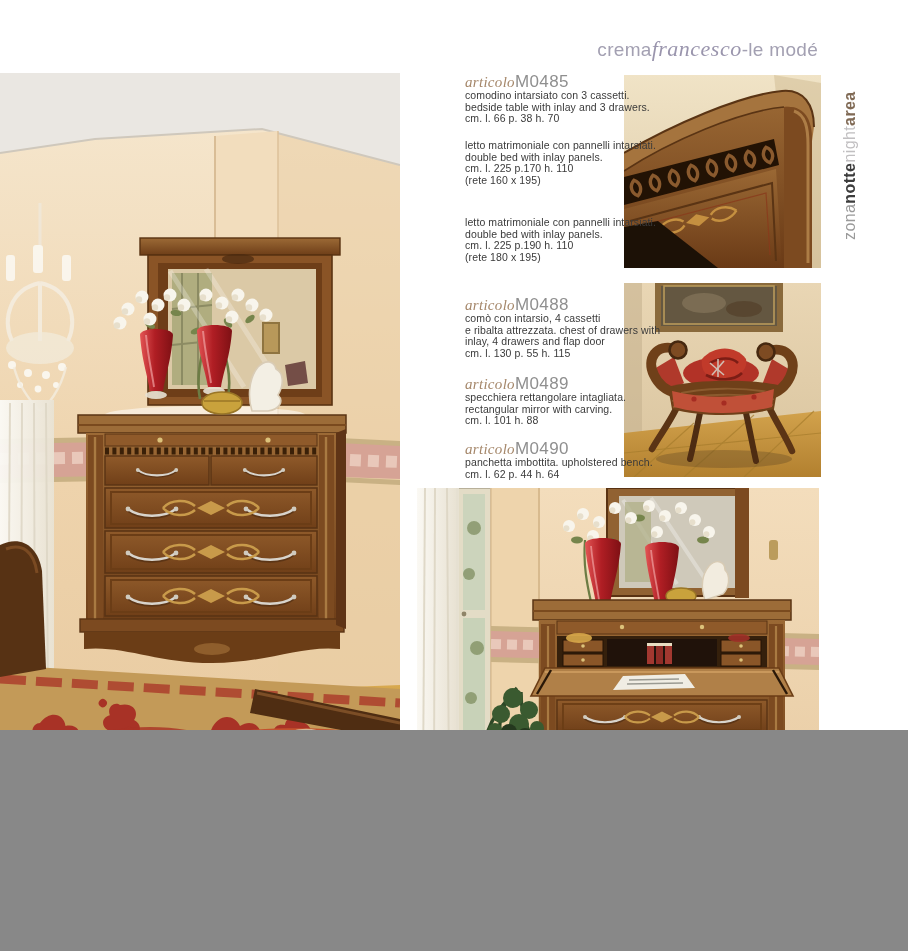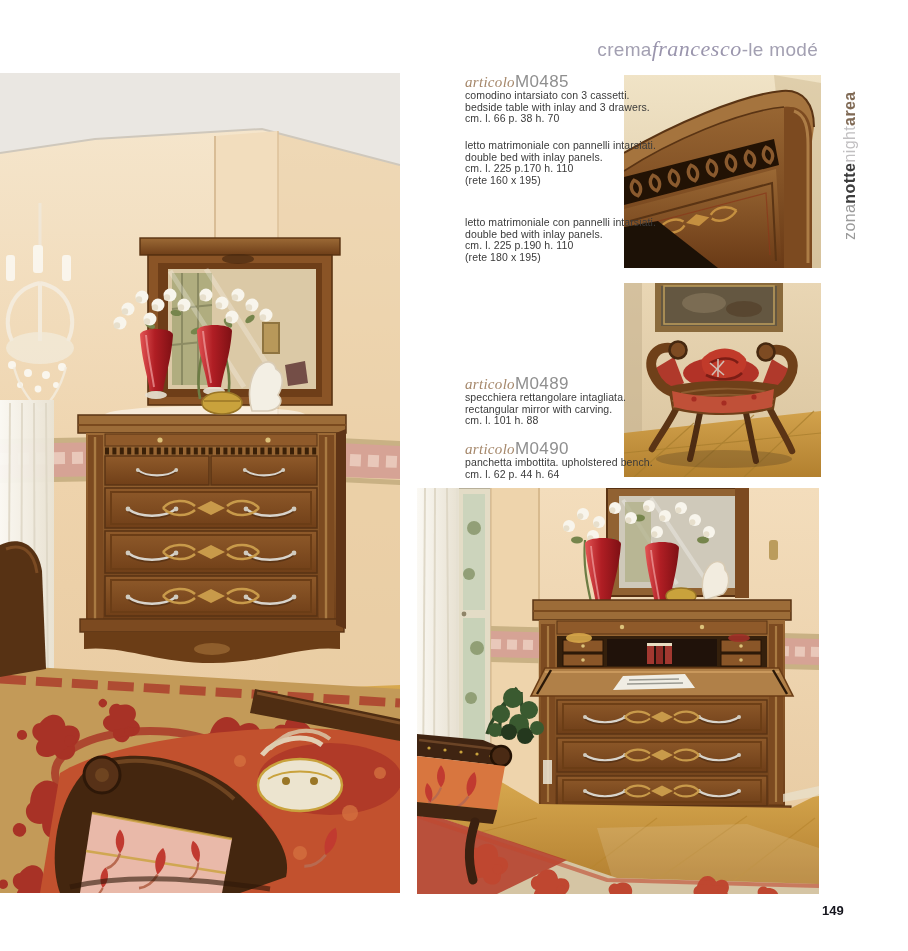--- a/index.html
+++ b/index.html
@@ -1,16 +1,16 @@
 <!DOCTYPE html>
 <html><head>
 <meta charset="utf-8">
 <style>
   html,body{margin:0;padding:0;background:#888;}
-  .page{position:relative;width:908px;height:951px;background:#ffffff;overflow:hidden;
+  .page{position:relative;width:908px;height:730px;background:#ffffff;overflow:hidden;
         font-family:"Liberation Sans",sans-serif;}
   
   .brand{position:absolute;top:36px;right:90px;white-space:nowrap;}
   .brand .b-sans{font:19px "Liberation Sans",sans-serif;color:#a3a0b2;letter-spacing:.3px;}
   .brand .b-script{font:italic 22px "Liberation Serif",serif;color:#9a95ad;letter-spacing:.5px;}
   
   .vside{position:absolute;left:841px;top:240px;transform-origin:0 0;transform:rotate(-90deg);
          white-space:nowrap;font:16px "Liberation Sans",sans-serif;letter-spacing:.4px;}
   .vside .seg-light{color:#9a9a9a;}
   .vside .seg-bold-dark{color:#3c3c3c;font-weight:bold;}
@@ -674,20 +674,27 @@
     <div class="ln">(rete 160 x 195)</div>
   </div>
 
   <div class="art" style="top:217px">
     <div class="ln">letto matrimoniale con pannelli intarsiati.</div>
     <div class="ln">double bed with inlay panels.</div>
     <div class="ln">cm. l. 225 p.190 h. 110</div>
     <div class="ln">(rete 180 x 195)</div>
   </div>
 
+  <div class="art" style="top:295px">
+    <div class="t"><span class="lab">articolo</span><span class="code">M0488</span></div>
+    <div class="ln">comò con intarsio, 4 cassetti</div>
+    <div class="ln">e ribalta attrezzata. chest of drawers with</div>
+    <div class="ln">inlay, 4 drawers and flap door</div>
+    <div class="ln">cm. l. 130 p. 55 h. 115</div>
+  </div>
 
   <div class="art" style="top:374px">
     <div class="t"><span class="lab">articolo</span><span class="code">M0489</span></div>
     <div class="ln">specchiera rettangolare intagliata.</div>
     <div class="ln">rectangular mirror with carving.</div>
     <div class="ln">cm. l. 101 h. 88</div>
   </div>
 
   <div class="art" style="top:439px">
     <div class="t"><span class="lab">articolo</span><span class="code">M0490</span></div>

